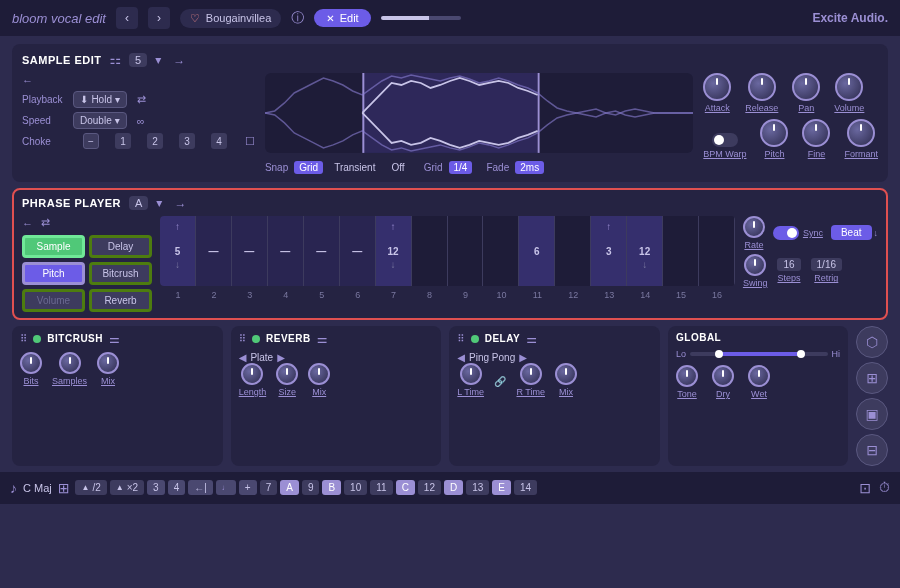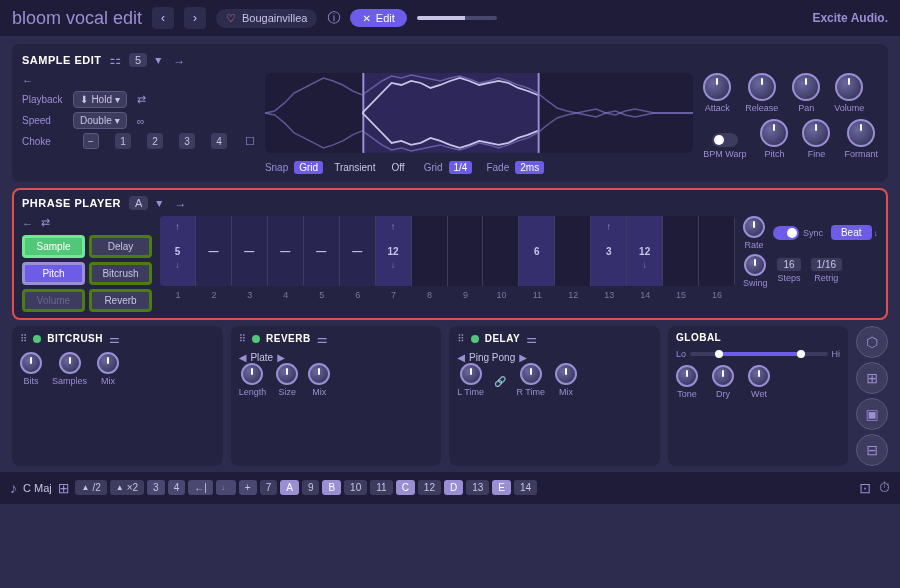--- a/index.html
+++ b/index.html
@@ -17,22 +17,23 @@
     .top-bar {
       display: flex;
       align-items: center;
       background: #1e1c38;
       height: 36px;
       padding: 0 12px;
       gap: 10px;
     }
     .top-bar-title {
       color: #fff;
-      font-size: 18px;
+      font-size: 13px;
       font-weight: 600;
+      font-style: italic;
     }
     .top-bar-title span { color: #9b8fd4; font-weight: 400; }
     .nav-btn {
       background: #2d2b4e;
       border: none;
       border-radius: 4px;
       color: #c8c4e8;
       width: 22px; height: 22px;
       cursor: pointer;
       font-size: 12px;
@@ -200,21 +201,21 @@
       content: '';
       position: absolute;
       width: 2px; height: 7px;
       background: #fff;
       top: 3px;
       left: 50%;
       transform: translateX(-50%);
       border-radius: 1px;
     }
     .knob-label {
-      font-size: 9px; color: #9b8fd4; text-align: center;
+      font-size: 9px; color: #9b8fd4; text-align: center; text-decoration: underline;
     }
     .bpm-warp {
       display: flex; flex-direction: column; align-items: center; gap: 2px;
     }
     .toggle-switch {
       width: 26px; height: 14px;
       background: #3d3b5e;
       border-radius: 7px;
       position: relative;
       cursor: pointer;

